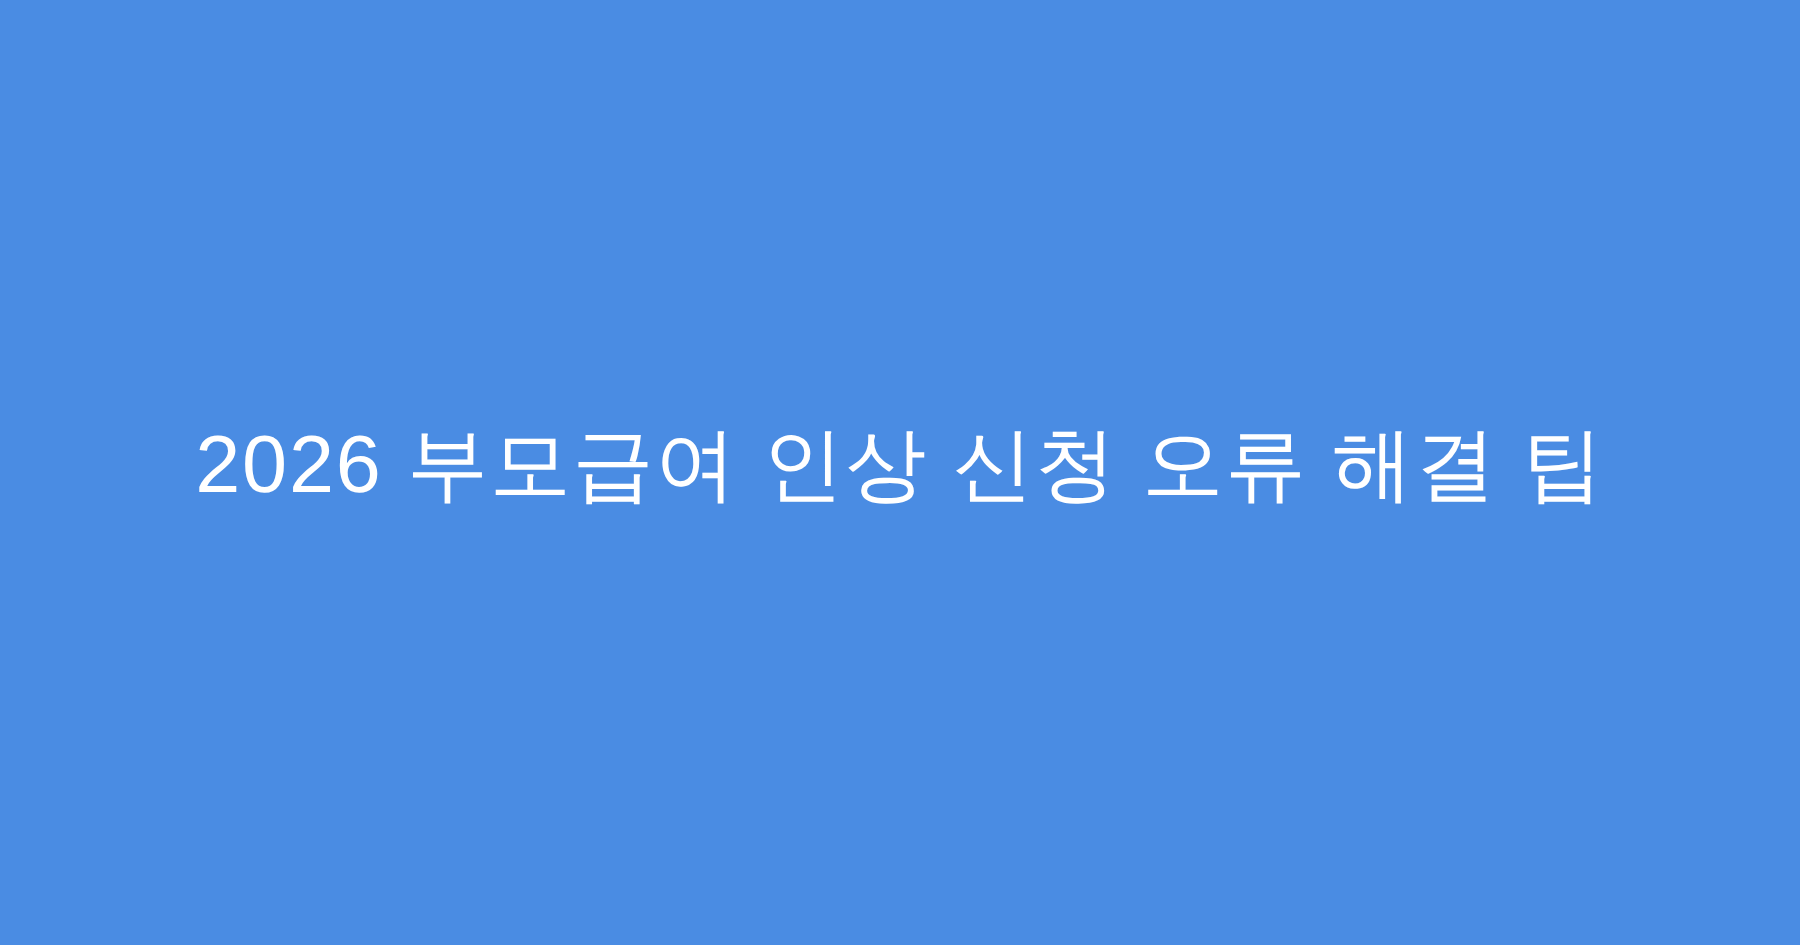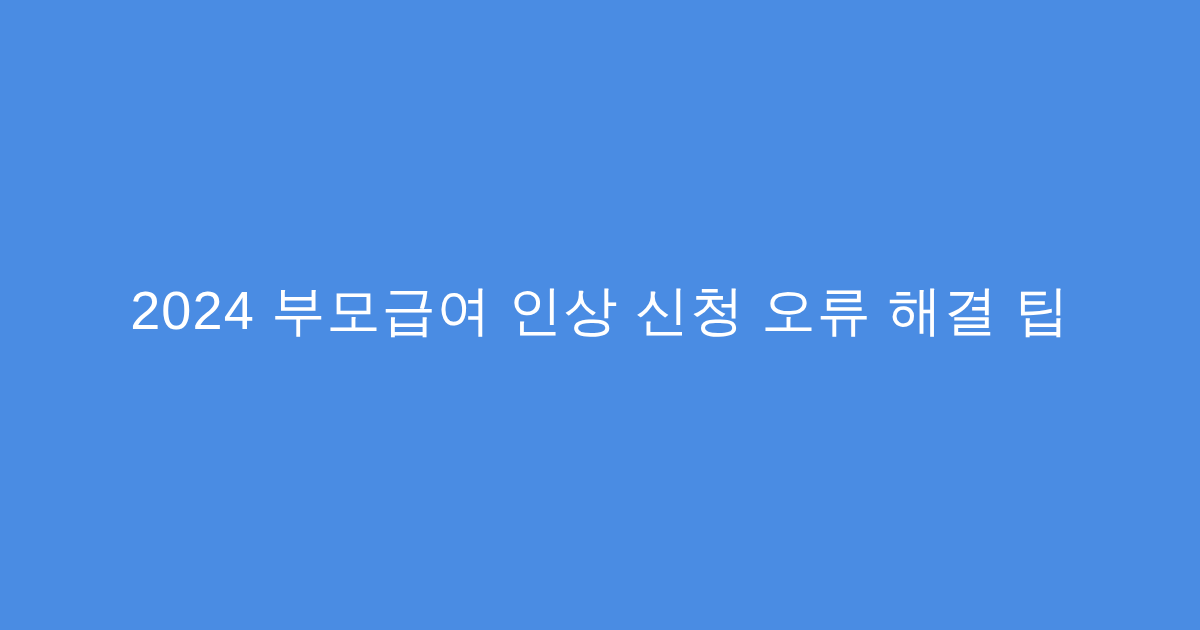--- a/index.html
+++ b/index.html
@@ -54,17 +54,17 @@
     word-break: keep-all;
   }
 </style>
 </head>
 <body>
 
 <div class="og-card" style="background-color: rgb(74, 140, 227); width: 1200px; height: 630px;">
 
   <div class="headline-block">
 
-    <h1 class="headline" style="color: rgb(255, 255, 255); font-size: 54px; text-align: center;">2024 부모급여 인상 신청 오류 해결 팁</h1>
+    <h1 class="headline" style="color: rgb(255, 255, 255); font-size: 54px; text-align: center;">2026 부모급여 인상 신청 오류 해결 팁</h1>
 
   </div>
 
 </div>
 
 </body></html>

